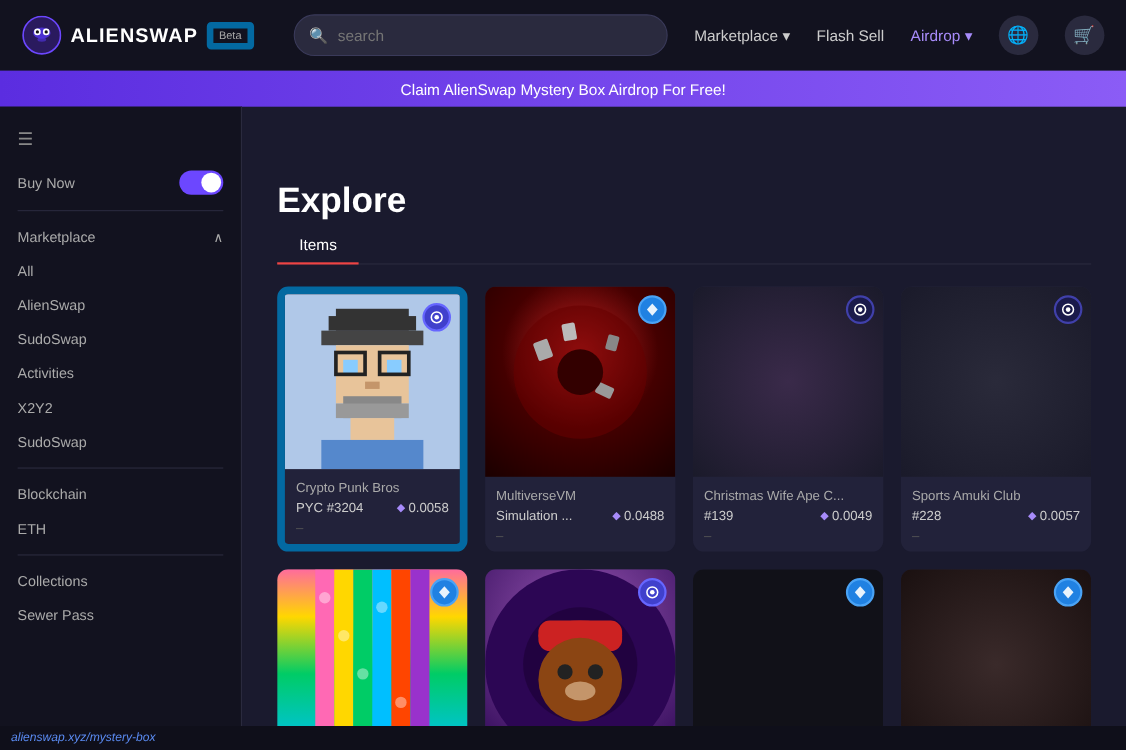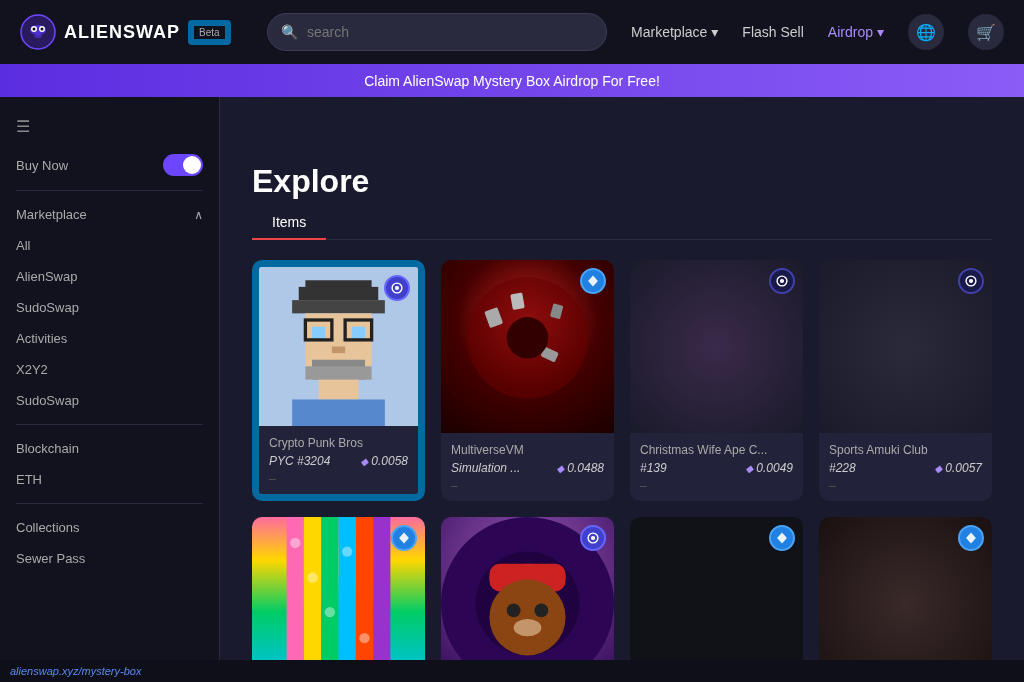--- a/index.html
+++ b/index.html
@@ -268,21 +268,20 @@
       margin-bottom: 4px;
       white-space: nowrap;
       overflow: hidden;
       text-overflow: ellipsis;
     }
     .nft-bottom {
       display: flex;
       align-items: flex-start;
       justify-content: space-between;
       font-size: 12px;
-      font-style: italic;
     }
     .nft-id {
       color: #ccc;
       font-weight: 500;
     }
     .nft-price {
       color: #ccc;
       display: flex;
       align-items: center;
       gap: 3px;

